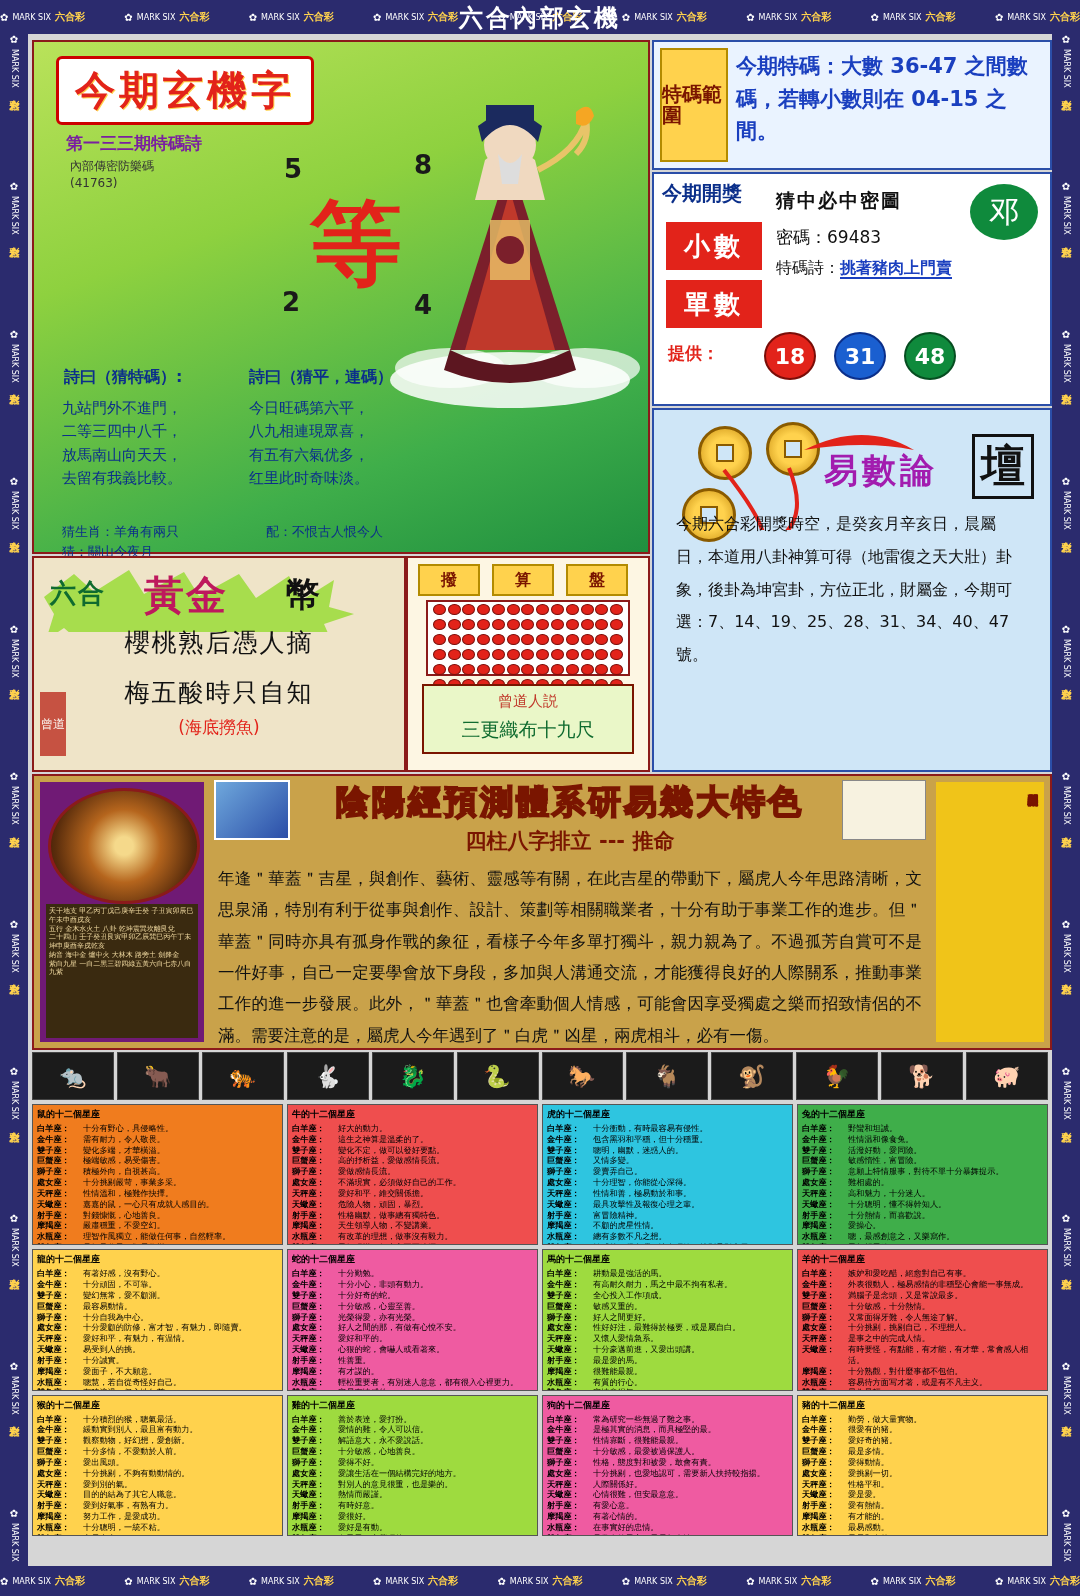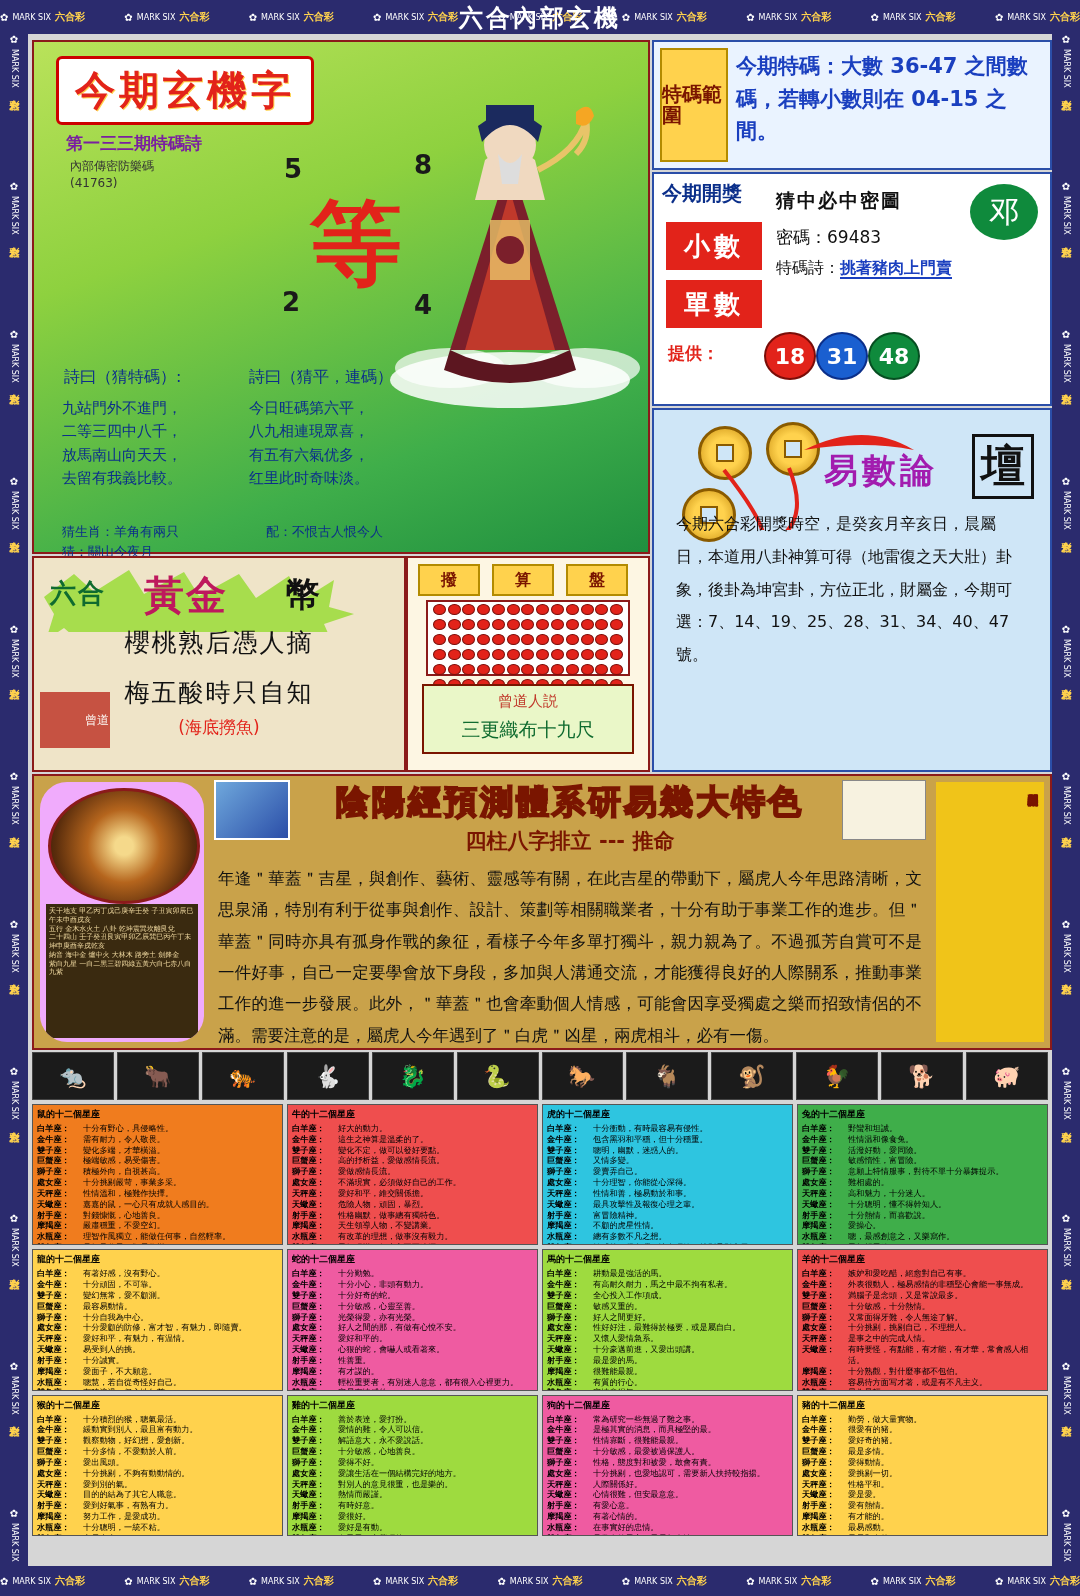--- a/index.html
+++ b/index.html
@@ -30,21 +30,21 @@
   .issue{position:absolute;left:32px;top:90px;color:#7a1fa0;font-size:17px;font-weight:bold;}
   .internal{position:absolute;left:36px;top:116px;color:#333;font-size:12px;line-height:1.4;}
   .bignum{position:absolute;font-size:26px;font-weight:bold;color:#1a1a1a;}
   .n5{left:250px;top:112px;}
   .n8{left:380px;top:108px;}
   .n2{left:248px;top:245px;}
   .n4{left:380px;top:248px;}
   .deng{position:absolute;left:276px;top:140px;font-size:92px;color:#e2231a;font-weight:bold;
         font-family:"DejaVu Serif","Liberation Serif",serif;}
   .immortal{position:absolute;left:356px;top:8px;width:250px;height:360px;}
-  .poemhdr{position:absolute;font-size:16px;color:#0b2f8a;font-weight:normal;}
+  .poemhdr{position:absolute;font-size:16px;color:#0b2f8a;font-weight:bold;}
   .ph1{left:30px;top:325px;}
   .ph2{left:215px;top:325px;}
   .poem{position:absolute;font-size:15px;color:#0b2f8a;line-height:1.55;}
   .pm1{left:28px;top:355px;}
   .pm2{left:215px;top:355px;}
   .zodiac{position:absolute;left:28px;top:480px;font-size:13px;color:#0b2f8a;line-height:1.5;}
   .zodiac2{position:absolute;left:232px;top:480px;font-size:13px;color:#0b2f8a;line-height:1.5;}
 
   
   .panelB{position:absolute;left:624px;top:6px;width:396px;height:126px;background:#eaf3ff;border:2px solid #2b4ea8;display:flex;}
@@ -55,21 +55,21 @@
   .kjHdr{position:absolute;left:8px;top:6px;font-size:20px;font-weight:bold;color:#0b2f8a;}
   .redbox{position:absolute;left:12px;width:96px;height:48px;background:#e2231a;color:#fff;display:flex;align-items:center;justify-content:center;font-size:26px;font-weight:bold;letter-spacing:4px;}
   .rb1{top:48px;}
   .rb2{top:106px;}
   .cz{position:absolute;left:122px;top:14px;font-size:19px;font-weight:bold;color:#111;letter-spacing:2px;}
   .greenstamp{position:absolute;right:12px;top:10px;width:68px;height:56px;border-radius:50%;background:#0f8a3c;color:#fff;display:flex;align-items:center;justify-content:center;font-size:30px;font-family:"DejaVu Serif",serif;}
   .mima{position:absolute;left:122px;top:52px;font-size:17px;color:#111;}
   .tmshi{position:absolute;left:122px;top:84px;font-size:16px;color:#111;}
   .tmshi b{color:#1a3fbf;border-bottom:2px solid #1a3fbf;}
   .cgtag{position:absolute;left:14px;top:168px;font-size:17px;color:#e2231a;font-weight:bold;}
-  .balls{position:absolute;left:110px;top:158px;display:flex;text-align:right;}
+  .balls{position:absolute;left:110px;top:158px;display:flex;gap:18px;text-align:right;}
   .ball{width:48px;height:44px;border-radius:50%;display:flex;align-items:center;justify-content:center;font-size:22px;font-weight:bold;color:#fff;}
   .b-red{background:#e2231a;border:2px solid #7a0d08;}
   .b-blue{background:#1a5fd0;border:2px solid #0b2f8a;}
   .b-green{background:#0f8a3c;border:2px solid #064e21;}
 
   
   .panelD{position:absolute;left:624px;top:374px;width:396px;height:360px;background:#cfe6f7;border:2px solid #2b4ea8;}
   .coin{position:absolute;width:48px;height:48px;border-radius:50%;background:radial-gradient(circle,#ffd24d 45%,#c98f12 100%);border:3px solid #8a5b00;}
   .coin:after{content:"";position:absolute;left:15px;top:15px;width:14px;height:14px;background:#cfe6f7;border:2px solid #8a5b00;}
   .ys{position:absolute;left:170px;top:38px;font-size:34px;font-weight:bold;color:#a21caf;letter-spacing:4px;}
@@ -77,36 +77,36 @@
   .ysbody{position:absolute;left:22px;top:98px;width:358px;font-size:16px;line-height:2.05;color:#111;}
 
   
   .panelE{position:absolute;left:4px;top:522px;width:370px;height:212px;background:#efe4c8;border:2px solid #8b1a1a;}
   .liuhe{position:absolute;left:16px;top:18px;font-size:26px;font-weight:bold;color:#0f6b2f;letter-spacing:2px;}
   .huangjin{position:absolute;left:110px;top:10px;font-size:40px;font-weight:bold;color:#be185d;letter-spacing:2px;}
   .bi{position:absolute;left:252px;top:14px;font-size:34px;font-weight:bold;color:#111;}
   .lineA{position:absolute;left:0;right:0;top:68px;text-align:center;font-size:25px;color:#111;letter-spacing:2px;}
   .lineB{position:absolute;left:0;right:0;top:118px;text-align:center;font-size:25px;color:#111;letter-spacing:2px;}
   .lineC{position:absolute;left:0;right:0;top:158px;text-align:center;font-size:17px;color:#e2231a;}
-  .seal{position:absolute;left:6px;top:134px;width:26px;height:56px;background:#c0392b;color:#fff;font-size:12px;display:flex;flex-direction:column;align-items:center;justify-content:center;opacity:.85;padding-left:44px;}
+  .seal{position:absolute;left:6px;top:134px;width:26px;height:64px;background:#c0392b;color:#fff;font-size:12px;display:flex;flex-direction:column;align-items:center;justify-content:center;opacity:.85;}
 
   
   .panelF{position:absolute;left:378px;top:522px;width:240px;height:212px;background:#fdf6e3;border:2px solid #8b1a1a;}
   .abTags{position:absolute;left:10px;top:6px;display:flex;gap:12px;}
   .abTag{width:58px;height:28px;background:#ffd24d;border:2px solid #b38b00;color:#7a1500;font-size:16px;font-weight:bold;display:flex;align-items:center;justify-content:center;}
   .abacus{position:absolute;left:18px;top:42px;width:200px;height:72px;border:2px solid #8b1a1a;background:#fff;}
   .abRow{display:flex;justify-content:space-around;padding:2px 4px;}
   .bead{width:11px;height:9px;border-radius:50%;background:#e2231a;border:1px solid #7a0d08;}
   .zyr{position:absolute;left:14px;top:126px;width:208px;height:66px;background:#eaf7c8;border:2px solid #7a1500;text-align:center;}
   .zyr .t1{margin-top:6px;font-size:15px;color:#c0392b;}
   .zyr .t2{margin-top:6px;font-size:19px;color:#0f6b2f;}
 
   
   .panelG{position:absolute;left:4px;top:740px;width:1016px;height:272px;background:#c9a24a;border:2px solid #8b1a1a;display:flex;}
-  .luopan{width:164px;margin:6px;background:#f0abfc;position:relative;overflow:hidden;border-radius:27px;}
+  .luopan{width:164px;margin:6px;background:#701a75;position:relative;overflow:hidden;}
   .lp-disc{position:absolute;left:8px;top:6px;width:146px;height:110px;border-radius:50%;
     background:radial-gradient(circle,#f5d98b 10%,#b5651d 40%,#5a2d0c 75%,#2a1304 100%);border:3px solid #8b1a1a;}
   .lp-text{position:absolute;left:6px;top:122px;right:6px;bottom:4px;background:#3a2a10;color:#f0d9a0;font-size:7px;line-height:1.25;padding:3px;overflow:hidden;}
   .article{flex:1;padding:4px 8px;position:relative;}
   .artTitle{text-align:center;font-size:33px;font-weight:bold;color:#f3d13a;-webkit-text-stroke:2px #7a1500;letter-spacing:3px;}
   .artSub{text-align:center;font-size:21px;font-weight:bold;color:#7a1500;margin-top:2px;}
   .artBody{margin-top:8px;font-size:16.5px;line-height:1.9;color:#111;text-align:justify;}
   .artSign{text-align:right;font-size:13px;color:#111;margin-top:2px;}
   .artIconL{position:absolute;left:4px;top:4px;width:72px;height:56px;background:linear-gradient(135deg,#6fa8dc,#2b4ea8);border:2px solid #fff;}
   .artIconR{position:absolute;right:4px;top:4px;width:82px;height:58px;background:#f7f2e0;border:1px solid #888;}

